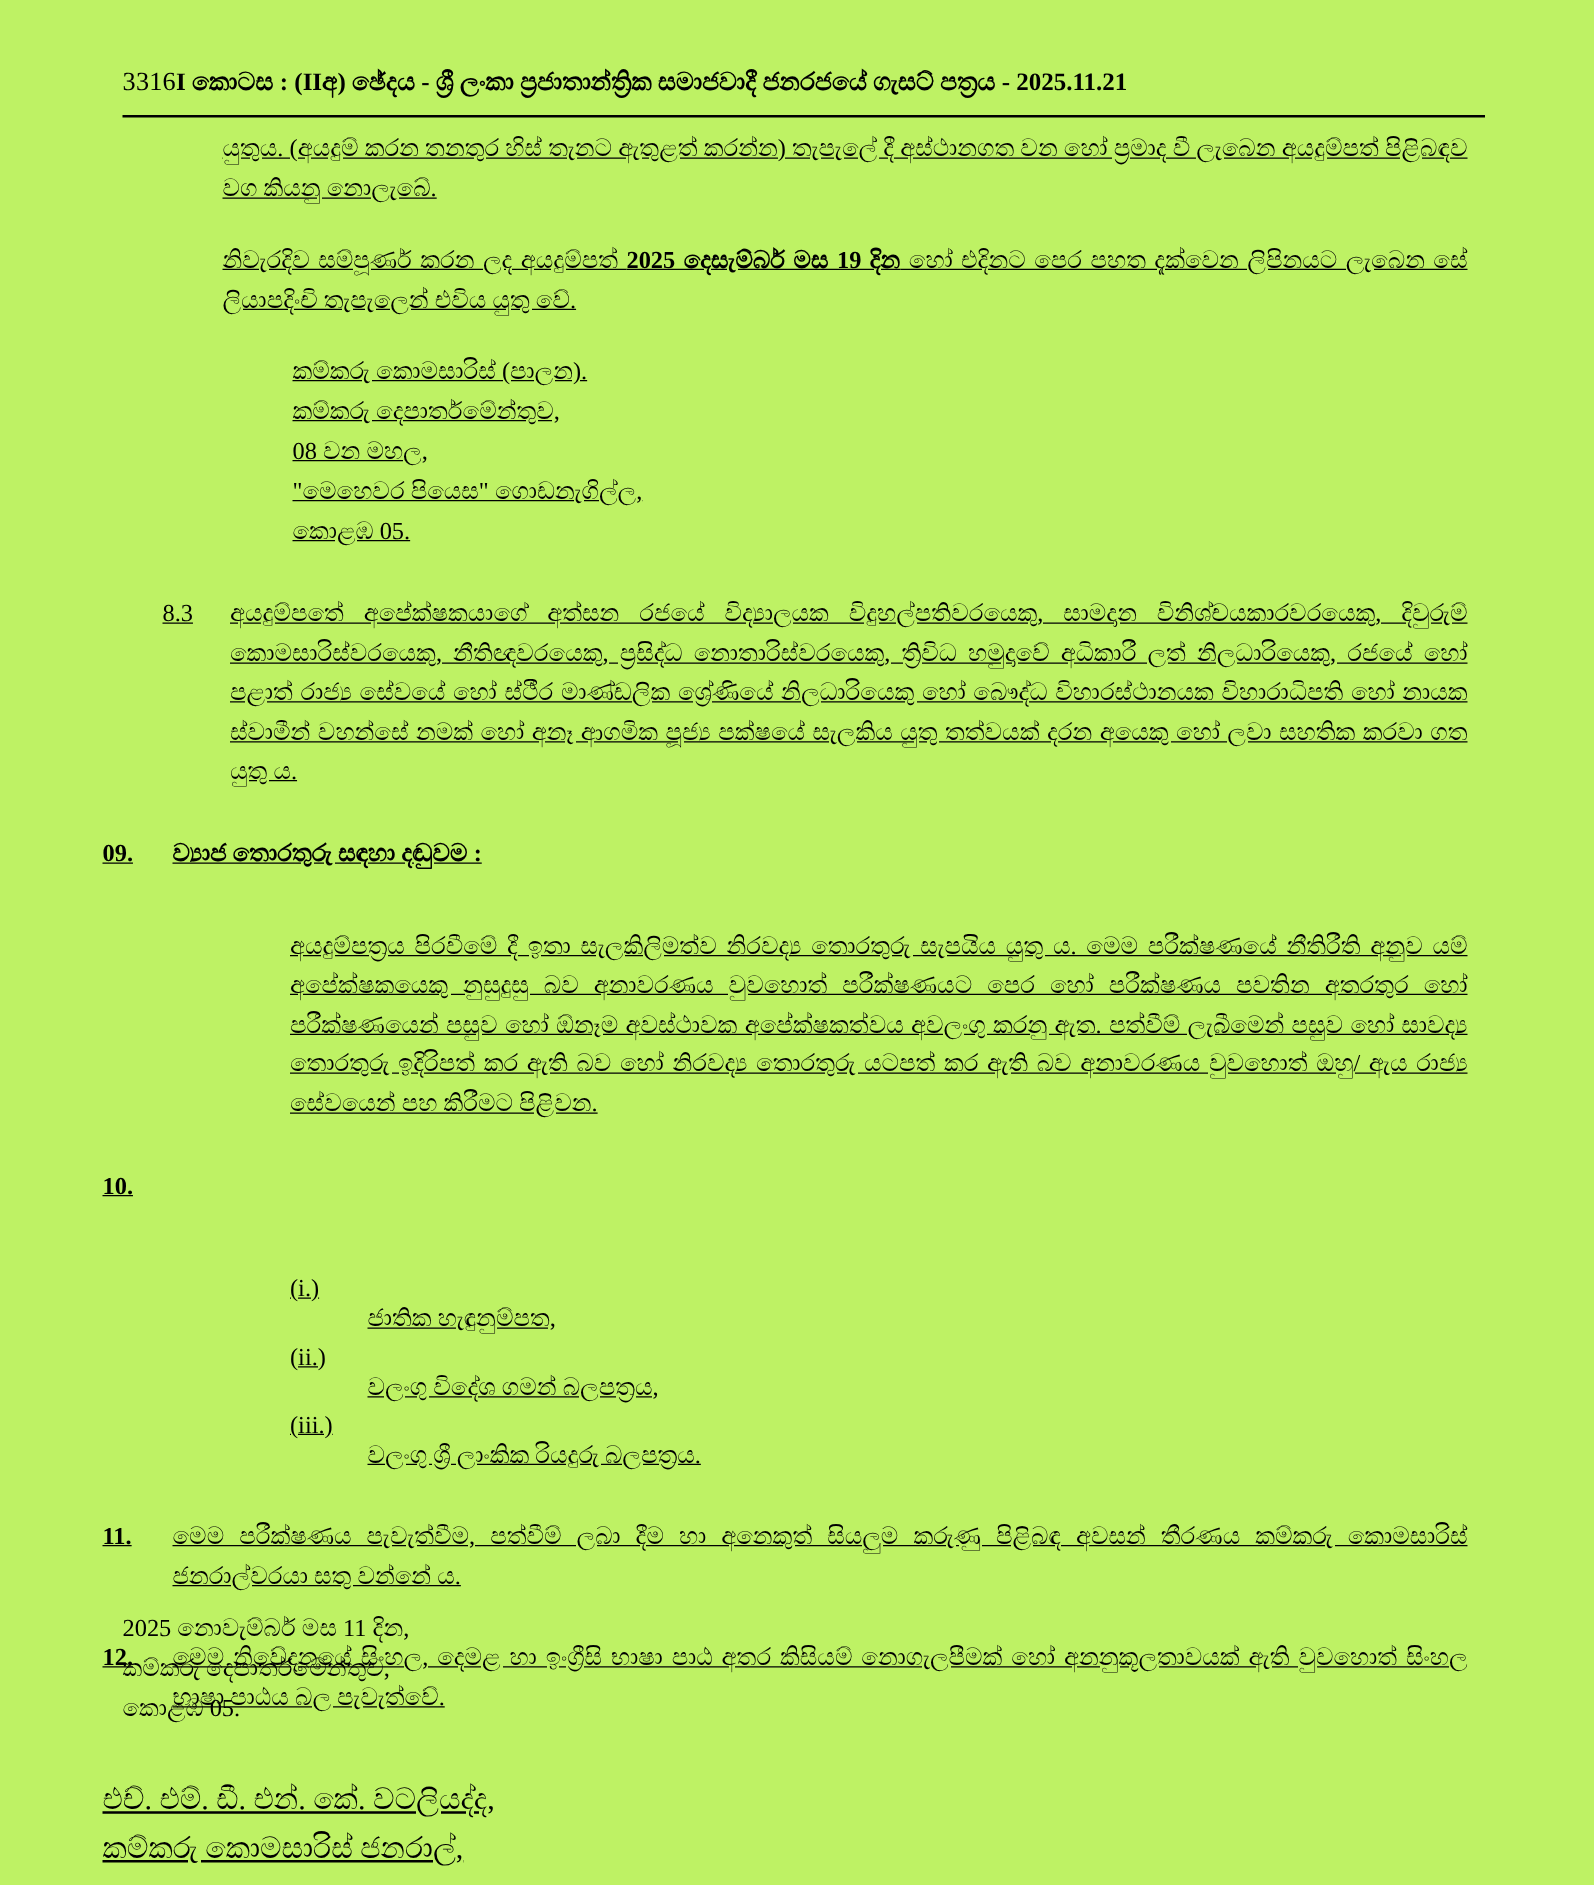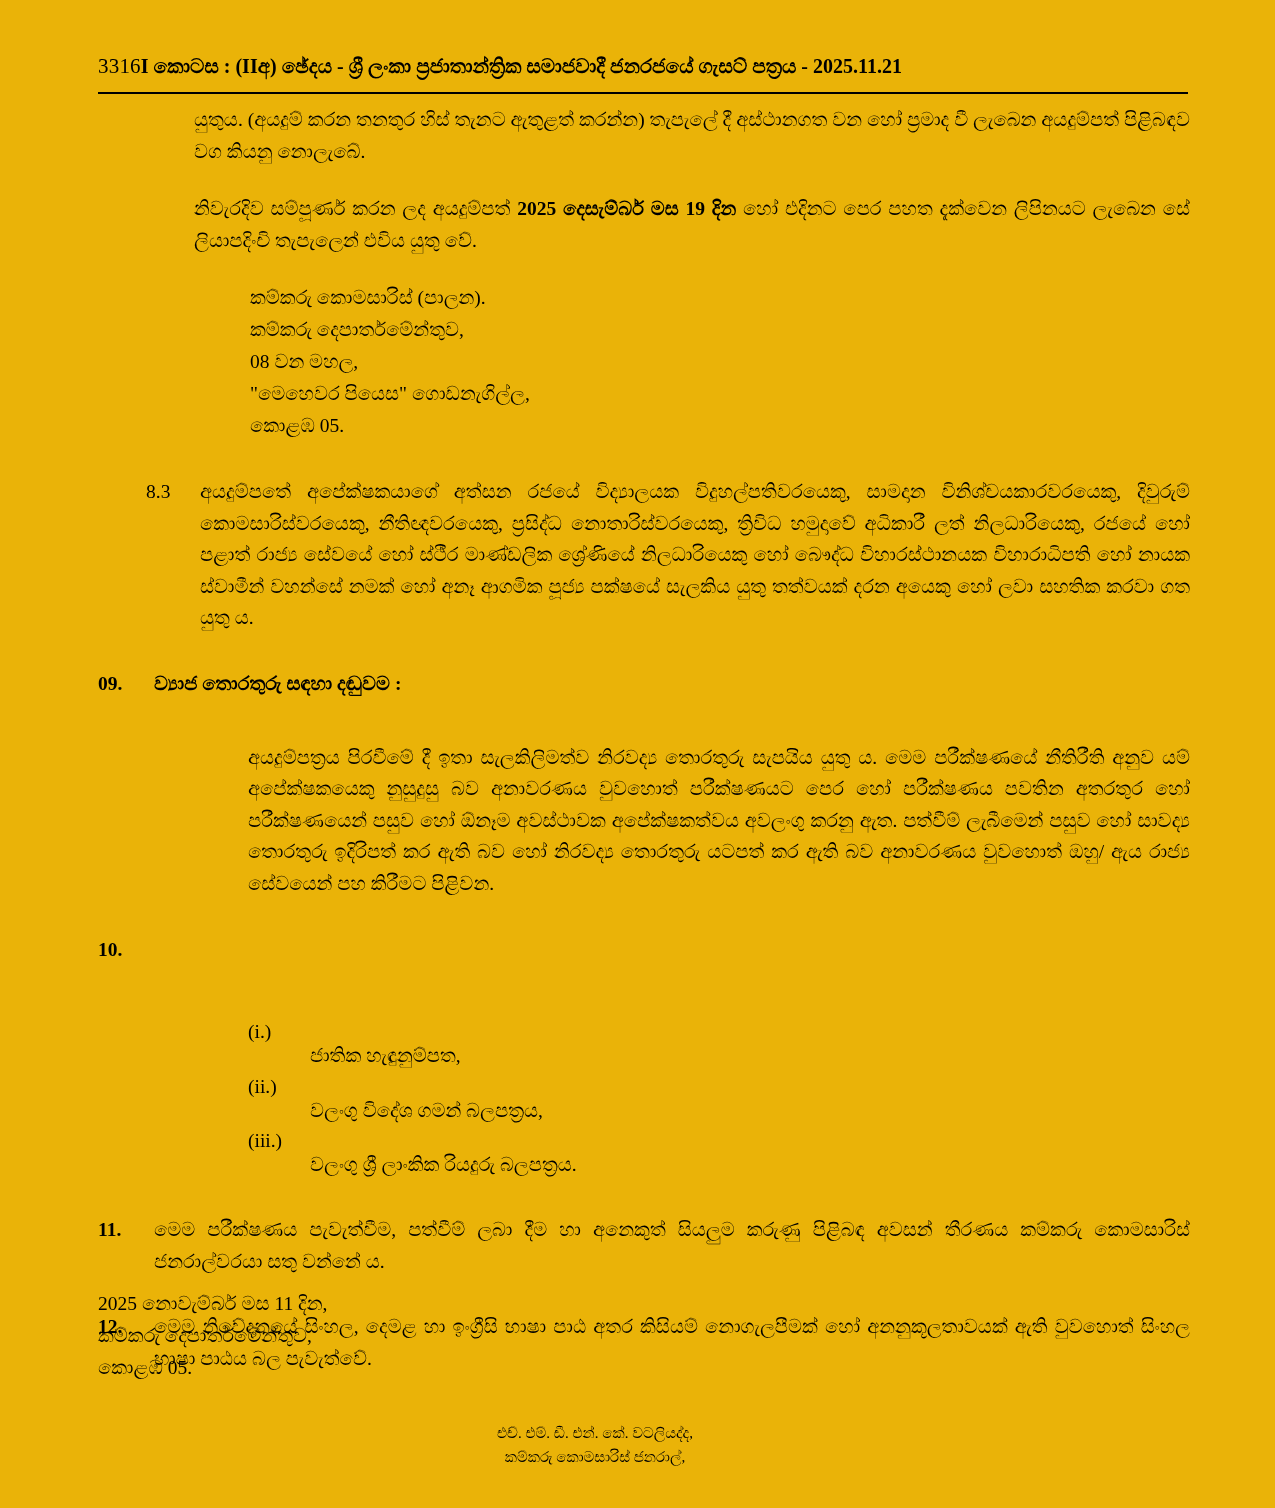--- a/index.html
+++ b/index.html
@@ -10,21 +10,21 @@
   }
   body {
     font-family: "Liberation Serif", "DejaVu Serif", serif;
     color: #000000;
   }
   .page {
     position: relative;
     width: 1275px;
     height: 1508px;
     margin: 0 auto;
-    background: #eab308;
+    background: #bef264;
     box-sizing: border-box;
     padding: 3px;
     overflow: hidden;
   }
 
   
   .page-header {
     position: absolute;
     top: 55px;
     left: 98px;
@@ -53,22 +53,23 @@
     left: 98px;
     width: 1090px;
     height: 0;
     border-top: 2.4px solid #000;
   }
 
   
   .body {
     position: absolute;
     top: 104px;
-    left: 98px;
+    left: 82px;
     width: 1092px;
+    text-decoration: underline;
   }
 
   
   .para {
     margin: 0 0 0 0;
     text-align: justify;
     text-justify: inter-word;
     font-size: 19.5px;
     line-height: 1.62;
   }
@@ -130,22 +131,22 @@
     font-size: 19.5px;
     line-height: 1.56;
   }
   .roman-item { display: flex; }
   .roman-marker { flex: 0 0 62px; white-space: nowrap; }
   .roman-text { flex: 1 1 auto; margin-top: 24px; }
 
   
   .signature {
     margin-top: 0;
-    text-align: center;
-    font-size: 15px;
+    text-align: left;
+    font-size: 24px;
     line-height: 1.64;
     padding-right: 98px;
   }
   .signature div { white-space: nowrap; }
 
   
   .footer-block {
     position: absolute;
     top: 1288px;
     left: 98px;

